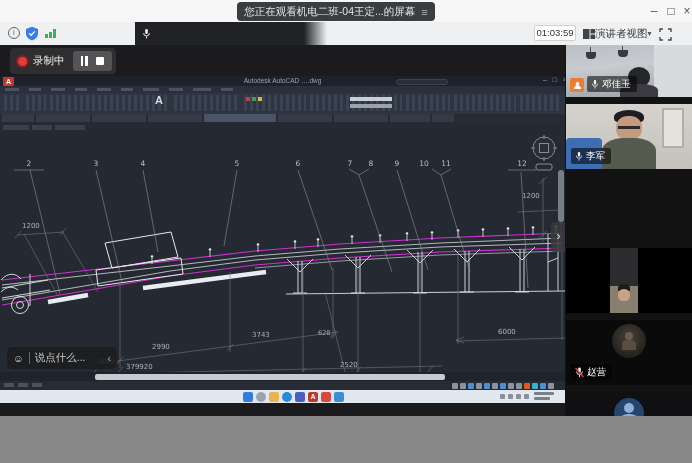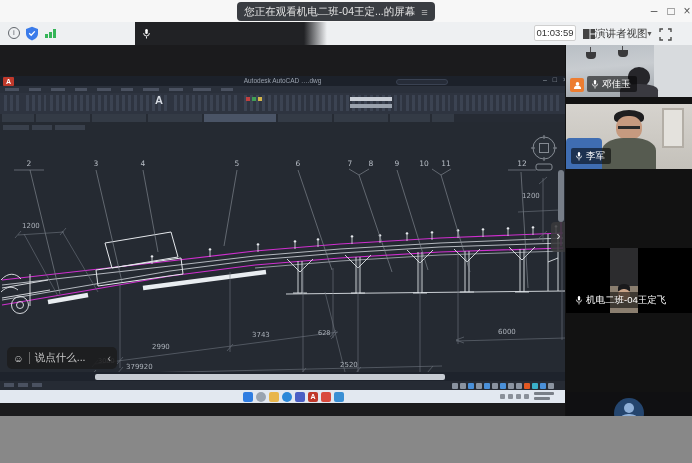--- a/index.html
+++ b/index.html
@@ -126,20 +126,31 @@
     <span class="caret">▾</span>
   </div>
   <div class="abs" style="left:659px;top:27px;">
     <svg width="13" height="13" viewBox="0 0 13 13">
         <path d="M1 4V1h3 M9 1h3v3 M12 9v3H9 M4 12H1V9" stroke="#4a4a4a" fill="none" stroke-width="1.4"></path>
       </svg>
   </div>
 
   <div class="abs stage"></div>
 
+  <div class="abs recpill">
+    <span class="recdot"></span>
+    <span>录制中</span>
+    <span class="recbtns">
+      <span class="pauseglyph">
+          <i></i>
+          <i></i>
+        </span>
+      <span class="stopglyph"></span>
+    </span>
+  </div>
 
   <div class="abs cad-title"></div>
   <div class="abs cad-logo">A</div>
   <div class="abs qat" style="left:18px;top:78px;"><i></i><i></i><i></i><i></i><i></i><i></i></div>
   <div class="abs cad-title-text">Autodesk AutoCAD  ….dwg</div>
   <div class="abs cad-search"></div>
   <div class="abs cadico" style="left:455px;top:78px;"><i></i><i></i><i></i><i></i></div>
   <div class="abs cad-winctl">– □ ×</div>
   <div class="abs cad-menu">
     <i style="width:14px"></i><i style="width:12px"></i><i style="width:14px"></i><i style="width:12px"></i><i style="width:14px"></i><i style="width:12px"></i><i style="width:16px"></i><i style="width:14px"></i><i style="width:18px"></i><i style="width:12px"></i>
@@ -377,30 +388,37 @@
       <span>邓佳玉</span>
     </div>
   </div>
 
 
   <div class="tile" style="top:248px;height:65px;background:#000;">
     <div class="abs" style="left:44px;top:0;width:28px;height:65px;background:linear-gradient(180deg,#2c2c2e 0 58%,#8a7e6f 58%);">
       <div class="abs" style="left:8px;top:36px;width:12px;height:7px;background:#1a1a1c;border-radius:50% 50% 0 0;"></div>
       <div class="abs" style="left:8px;top:41px;width:12px;height:12px;background:#c9a287;border-radius:45%;"></div>
     </div>
+  </div>
+
+  <div class="tile" style="top:320px;height:65px;background:#0a0a0a;">
+    <div class="abs" style="left:46px;top:4px;width:34px;height:34px;border-radius:50%;background:radial-gradient(circle at 50% 40%,#4a423a,#221f1c 75%);">
+      <div class="abs" style="left:13px;top:8px;width:8px;height:8px;background:#6b5c4e;border-radius:50%;"></div>
+      <div class="abs" style="left:10px;top:16px;width:14px;height:10px;background:#5a4d42;border-radius:40% 40% 0 0;"></div>
+    </div>
     <div class="pill">
-      <svg width="8" height="11" viewBox="0 0 10 12">
+      <svg width="9" height="11" viewBox="0 0 10 12">
           <rect x="3.6" y=".5" width="2.8" height="5.5" rx="1.4" fill="#fff"></rect>
           <path d="M1.8 5a3.2 3.2 0 0 0 6.4 0" stroke="#fff" fill="none"></path>
           <line x1="5" y1="8.8" x2="5" y2="11" stroke="#fff"></line>
+          <line x1=".6" y1="1" x2="9.4" y2="11" stroke="#e84c3d" stroke-width="1.4"></line>
         </svg>
-      <span>机电二班-04王定飞</span>
-    </div>
-  </div>
-
+      <span>赵营</span>
+    </div>
+  </div>
 
   <div class="tile" style="top:392px;height:65px;background:#101012;">
     <div class="abs" style="left:48px;top:6px;width:30px;height:30px;border-radius:50%;background:#24456e;overflow:hidden;">
       <div class="abs" style="left:10px;top:5px;width:10px;height:10px;background:#8fb0d8;border-radius:50%;"></div>
       <div class="abs" style="left:6px;top:16px;width:18px;height:12px;background:#8fb0d8;border-radius:45% 45% 0 0;"></div>
     </div>
   </div>
 
   <div class="abs toolbar"></div>
 

